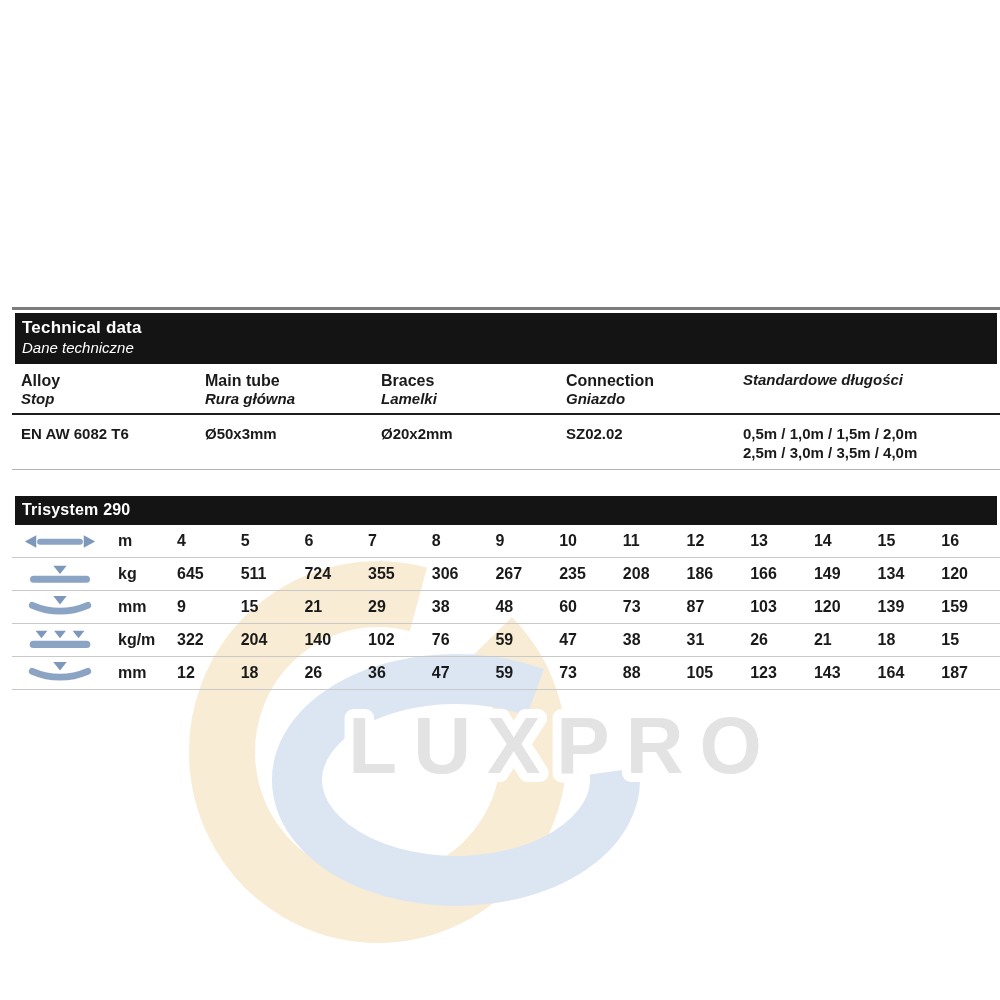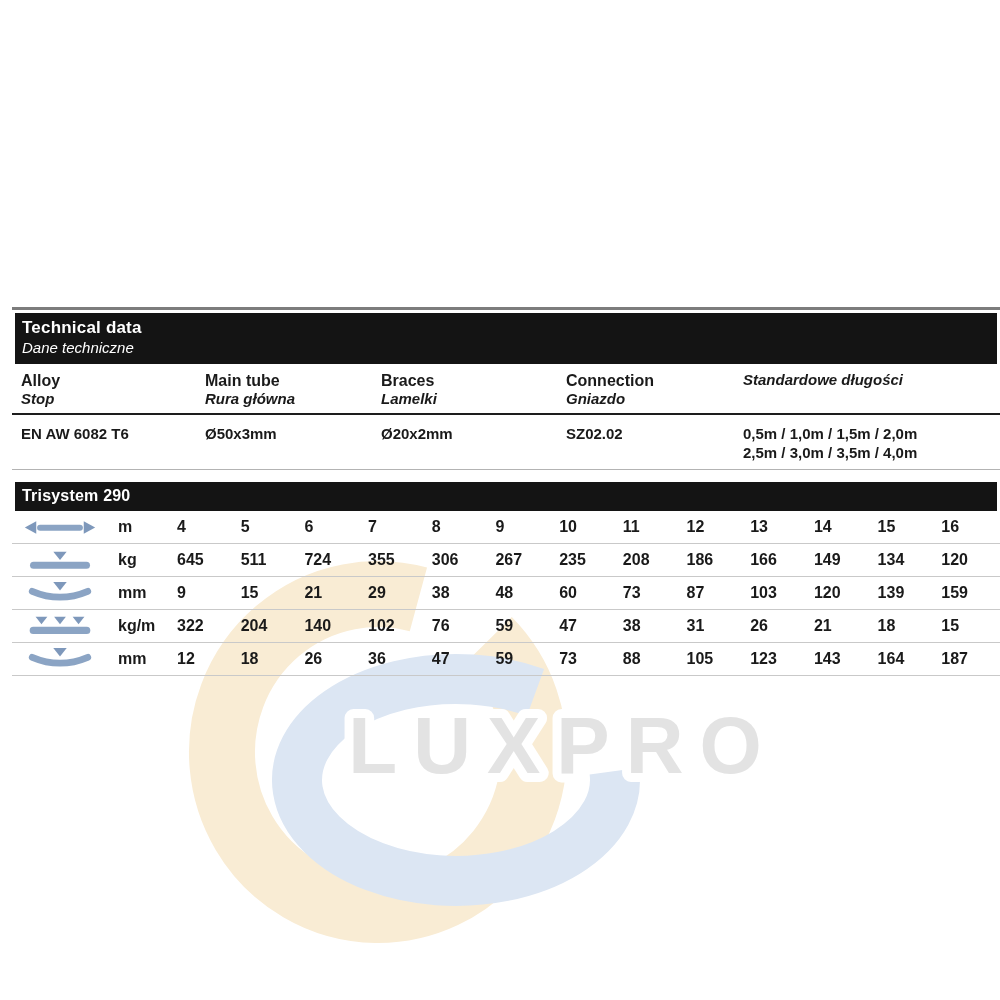--- a/index.html
+++ b/index.html
@@ -44,21 +44,21 @@
     padding-left:9px;
   }
   .spec-head{padding-top:7px;padding-bottom:5px;border-bottom:2px solid var(--rule-dark);}
   .spec-label{font-size:16px;font-weight:600;line-height:19px;}
   .spec-label-pl{font-size:15px;font-style:italic;font-weight:700;line-height:18px;}
   .spec-vals{
     padding-top:9px;padding-bottom:7px;
     border-bottom:1px solid var(--rule-soft);
     font-size:15px;font-weight:700;line-height:19px;
   }
-  .bar2{margin-top:12px;padding:4px 10px 6px 7px;}
+  .bar2{margin-top:26px;padding:4px 10px 6px 7px;}
   .bar2 .bar-title{font-size:16px;line-height:19px;}
   .load-row{
     display:grid;
     grid-template-columns:96px 64px repeat(13, 1fr);
     height:33px;
     align-items:center;
     border-bottom:1px solid var(--rule-light);
     font-size:16px;
   }
   .icon-cell{display:flex;justify-content:center;align-items:center;}

